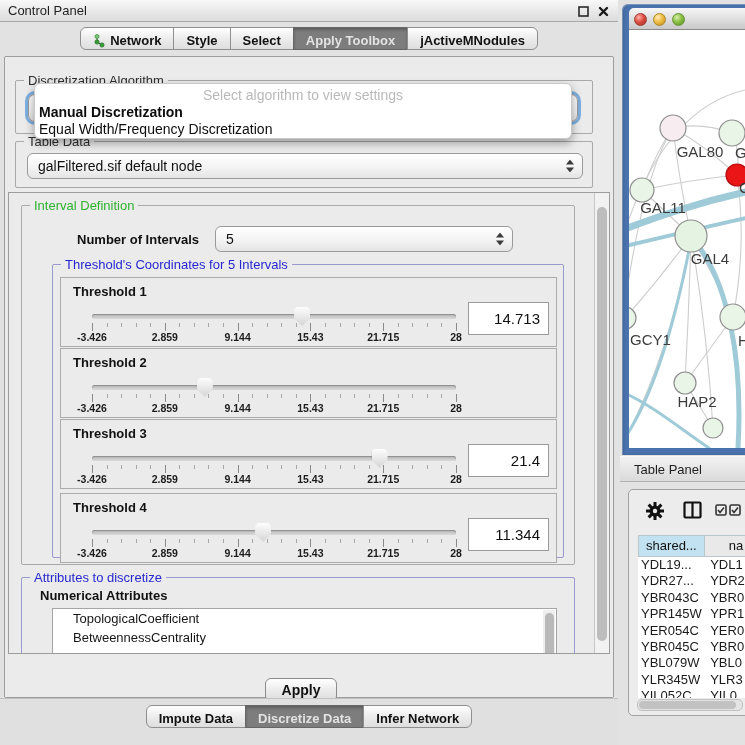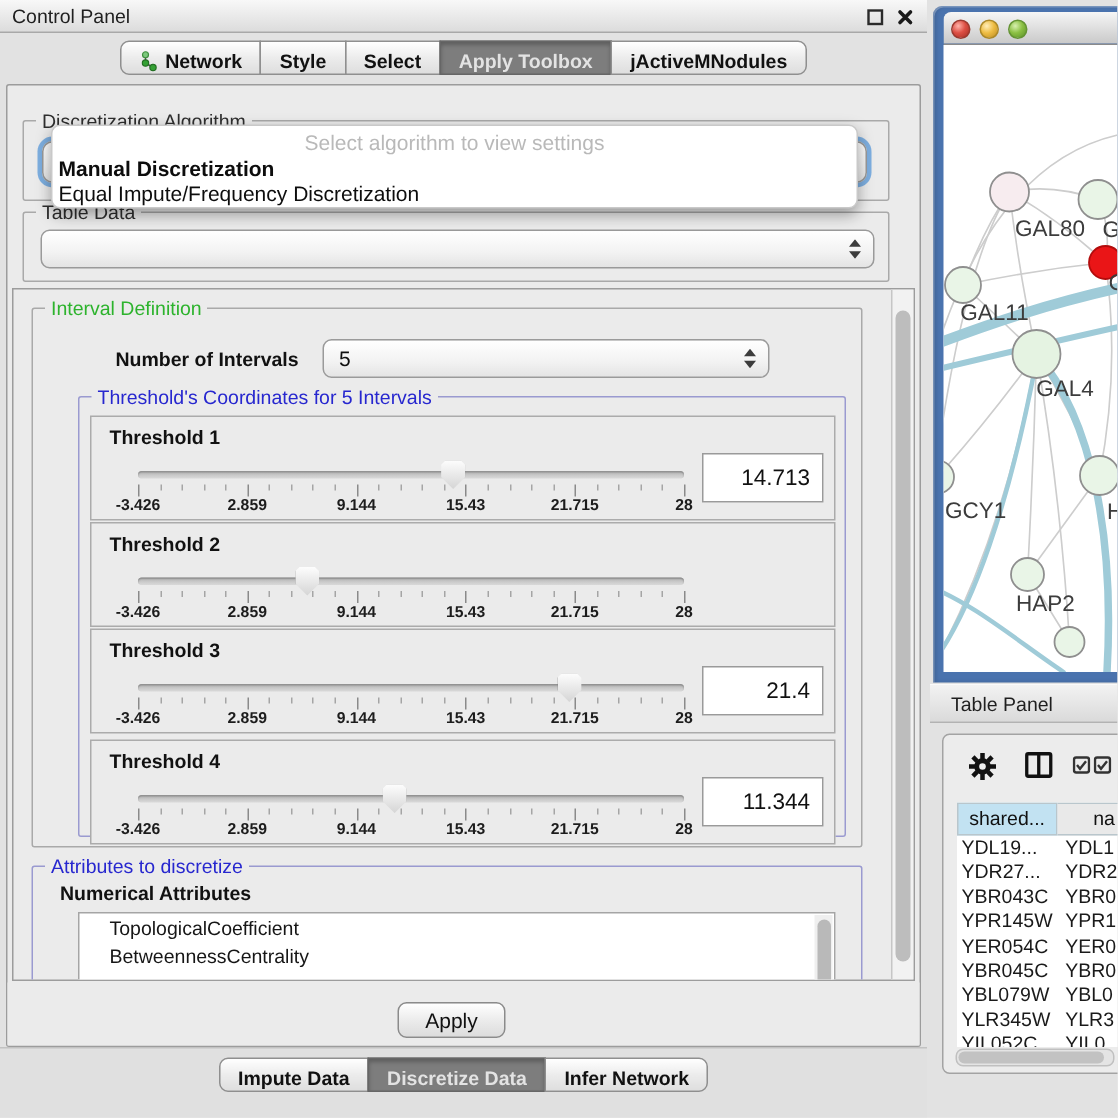--- a/index.html
+++ b/index.html
@@ -151,31 +151,32 @@
   <div class="abs" id="content-box"></div>
 
   <div class="group" style="left:15px; top:80px; width:578px; height:54px;">
     <div class="group-label">Discretization Algorithm</div>
   </div>
   <div class="combo focused" style="left:28px; top:94px; width:550px; height:28px; border-radius:7px;"></div>
 
   <div class="group" style="left:15px; top:141px; width:578px; height:47px;">
     <div class="group-label">Table Data</div>
     <div class="combo" style="left:11px; top:11px; width:556px; height:26px;">
+      <span>galFiltered.sif default node</span>
       <svg class="arrows" width="8" height="13" viewBox="0 0 8 13">
           <polygon points="4,0 8,5 0,5" fill="#3c3c3c"></polygon>
           <polygon points="0,8 8,8 4,13" fill="#3c3c3c"></polygon>
         </svg>
     </div>
   </div>
 
   <div class="abs" id="algo-popup">
     <div class="hint">Select algorithm to view settings</div>
     <div class="opt bold">Manual Discretization</div>
-    <div class="opt">Equal Impute/Frequency Discretization</div>
+    <div class="opt">Equal Width/Frequency Discretization</div>
   </div>
 
   <div class="abs" id="scrollpanel">
 
     <div class="group" style="left:12px; top:12px; width:554px; height:360px;">
       <div class="group-label green">Interval Definition</div>
 
       <div class="abs" style="left:55px; top:26px; font-size:13px; font-weight:bold; color:#111;">Number of Intervals</div>
       <div class="combo" style="left:193px; top:20px; width:298px; height:26px;">
         <span>5</span>
@@ -372,21 +373,21 @@
           <div class="attr-item">BetweennessCentrality</div>
         </div>
     </div>
 
     <div class="abs" id="v-scrollbar">
       <div class="abs" id="v-thumb"></div>
     </div>
   </div>
 
   <div class="abs" style="left:5px; top:655px; width:608px; height:42px; background:#ebebeb;">
-    <div class="btn abs" style="left:260px; top:13px; width:72px; height:24px; line-height:22px;">Apply</div>
+    <div class="btn abs" style="left:260px; top:23px; width:72px; height:24px; line-height:22px;font-weight:bold;">Apply</div>
   </div>
 
   <div class="abs" id="bottom-strip">
     <div class="abs tabrow" style="top:6px;">
       <div class="tab first">
           <span>Impute Data</span>
         </div>
       <div class="tab selected">
           <span>Discretize Data</span>
         </div>

